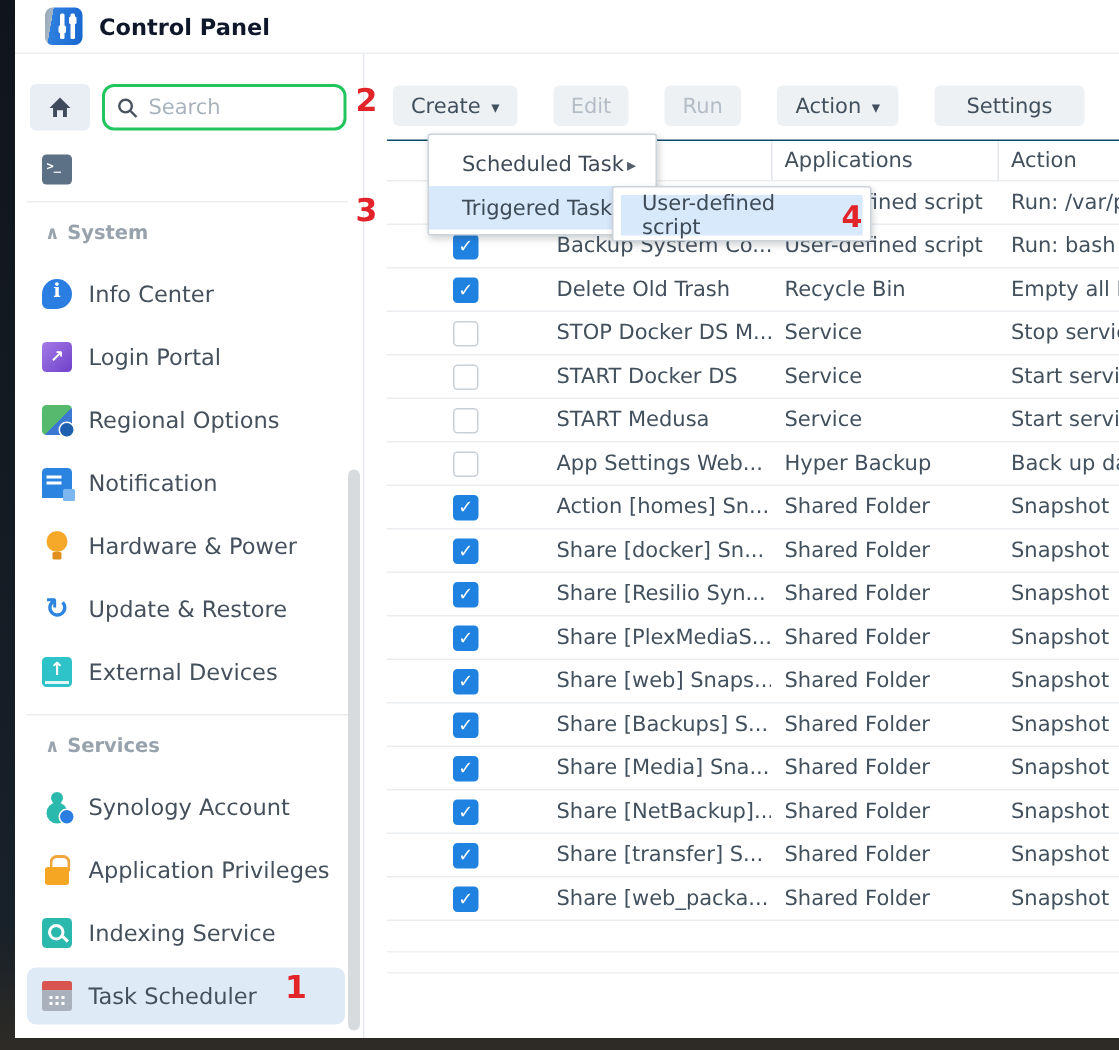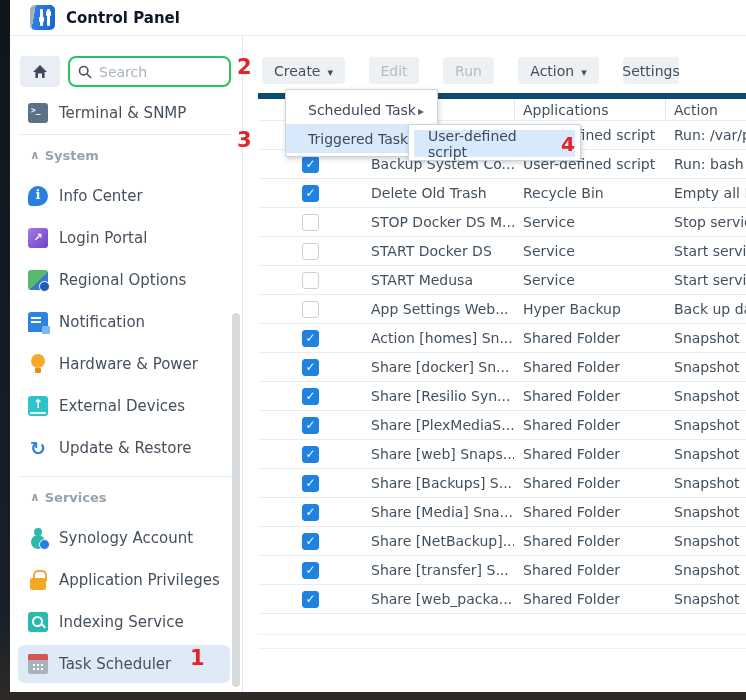--- a/index.html
+++ b/index.html
@@ -107,27 +107,27 @@
 
   .side-scrollbar { position:absolute; right:2px; top:277px; width:8px; height:374px;
     background:#d8dbde; border-radius:4px; }
 
   
   .toolbar { display:flex; gap:24px; margin:21px 0 0 19px; }
   .tb-btn { height:27px; background:#edf1f4; border:none; border-radius:4px;
     font-family:inherit; font-size:14px; color:#42505e; display:flex; align-items:center;
     justify-content:center; gap:7px; cursor:pointer; }
   .tb-btn.disabled { color:#b4bdc6; cursor:default; }
-  .w-create{width:83px;} .w-edit{width:50px;} .w-run{width:51px;} .w-action{width:81px;} .w-settings{width:56px;text-align:right;}
+  .w-create{width:83px;} .w-edit{width:50px;} .w-run{width:51px;} .w-action{width:81px;} .w-settings{width:100px;text-align:right;}
   .caret::before { content:"\25BE"; font-size:11px; }
 
   
   .table { margin:9px 0 0 15px; }
   .trow { display:flex; height:29px; align-items:center; border-bottom:1px solid #e9edf0; }
-  .thead { border-top:6px solid #0c4a6e; height:28px; color:#99a3ae; }
+  .thead { border-top:1px solid #0c4a6e; height:28px; color:#99a3ae; }
   .c1 { width:110px; flex:0 0 110px; display:flex; align-items:center; }
   .c2 { width:146px; flex:0 0 146px; padding-left:3px; white-space:nowrap; overflow:hidden; }
   .c3 { width:151px; flex:0 0 151px; padding-left:9px; white-space:nowrap; overflow:hidden; }
   .c4 { flex:1; padding-left:9px; white-space:nowrap; overflow:hidden; }
   .thead .c3, .thead .c4 { border-left:1px solid #e3e7eb; padding-left:8px; align-self:stretch;
     display:flex; align-items:center; }
   .trow { font-size:14px; color:#42505e; }
   .cb { width:17px; height:17px; margin-left:44px; border:1px solid #c9d1d8; border-radius:3px;
     background:#fff; display:flex; align-items:center; justify-content:center; cursor:pointer; }
   .cb.checked { background:#1f82e0; border-color:#1f82e0; }
@@ -177,21 +177,20 @@
             <circle cx="5.7" cy="5.7" r="4.2" fill="none" stroke="#48525e" stroke-width="1.6"></circle>
             <line x1="9" y1="9" x2="13" y2="13" stroke="#48525e" stroke-width="1.6"></line>
           </svg>
         <input type="text" placeholder="Search" style="">
       </div>
     </div>
 
     <div class="nav">
       <div class="nav-item">
         <span class="icn i-terminal"></span>
-        <span class="nav-label">Terminal &amp; SNMP</span>
       </div>
       <div class="nav-divider"></div>
 
       <div class="nav-header">
         <span class="chev">∧</span>
         <span class="hdr-label">System</span>
       </div>
       <div class="nav-item">
         <span class="icn i-info"></span>
         <span class="nav-label">Info Center</span>
@@ -206,26 +205,26 @@
       </div>
       <div class="nav-item">
         <span class="icn i-notification"></span>
         <span class="nav-label">Notification</span>
       </div>
       <div class="nav-item">
         <span class="icn i-hardware"></span>
         <span class="nav-label">Hardware &amp; Power</span>
       </div>
       <div class="nav-item">
+        <span class="icn i-update"></span>
+        <span class="nav-label">Update &amp; Restore</span>
+      </div>
+      <div class="nav-item">
         <span class="icn i-external"></span>
         <span class="nav-label">External Devices</span>
-      </div>
-      <div class="nav-item">
-        <span class="icn i-update"></span>
-        <span class="nav-label">Update &amp; Restore</span>
       </div>
       <div class="nav-divider pushed"></div>
 
       <div class="nav-header">
         <span class="chev">∧</span>
         <span class="hdr-label">Services</span>
       </div>
       <div class="nav-item">
         <span class="icn i-account"></span>
         <span class="nav-label">Synology Account</span>

